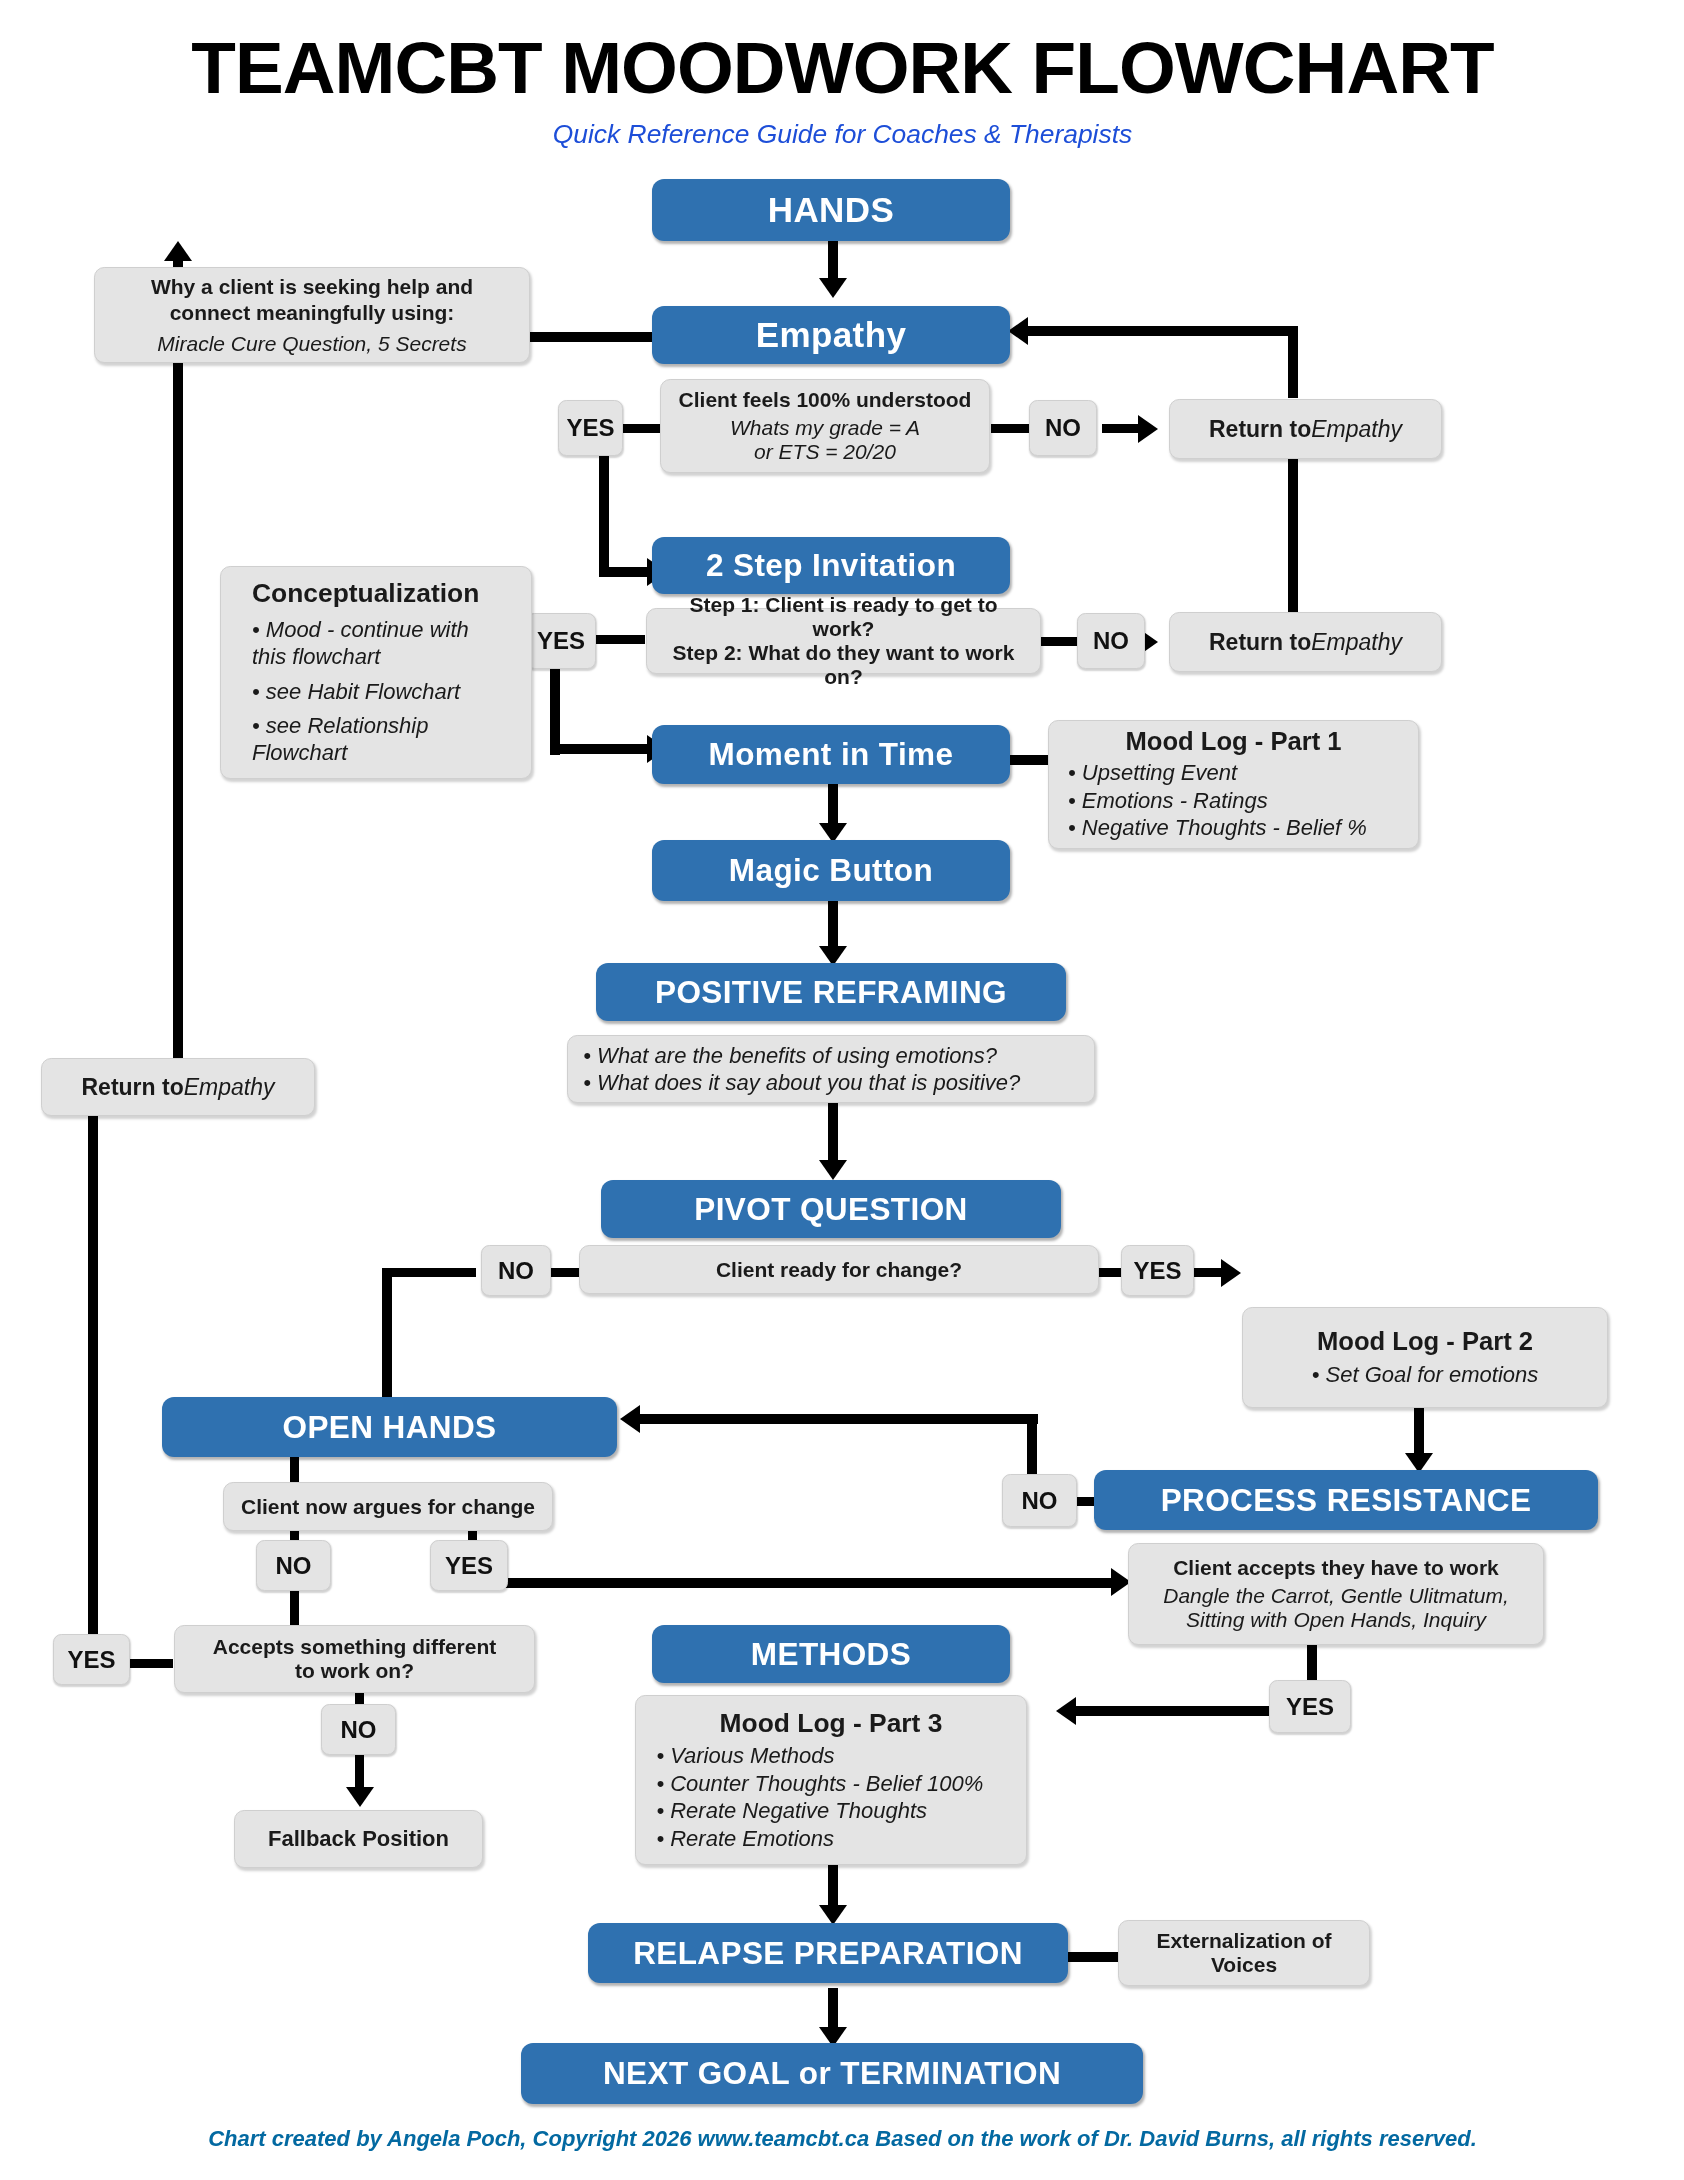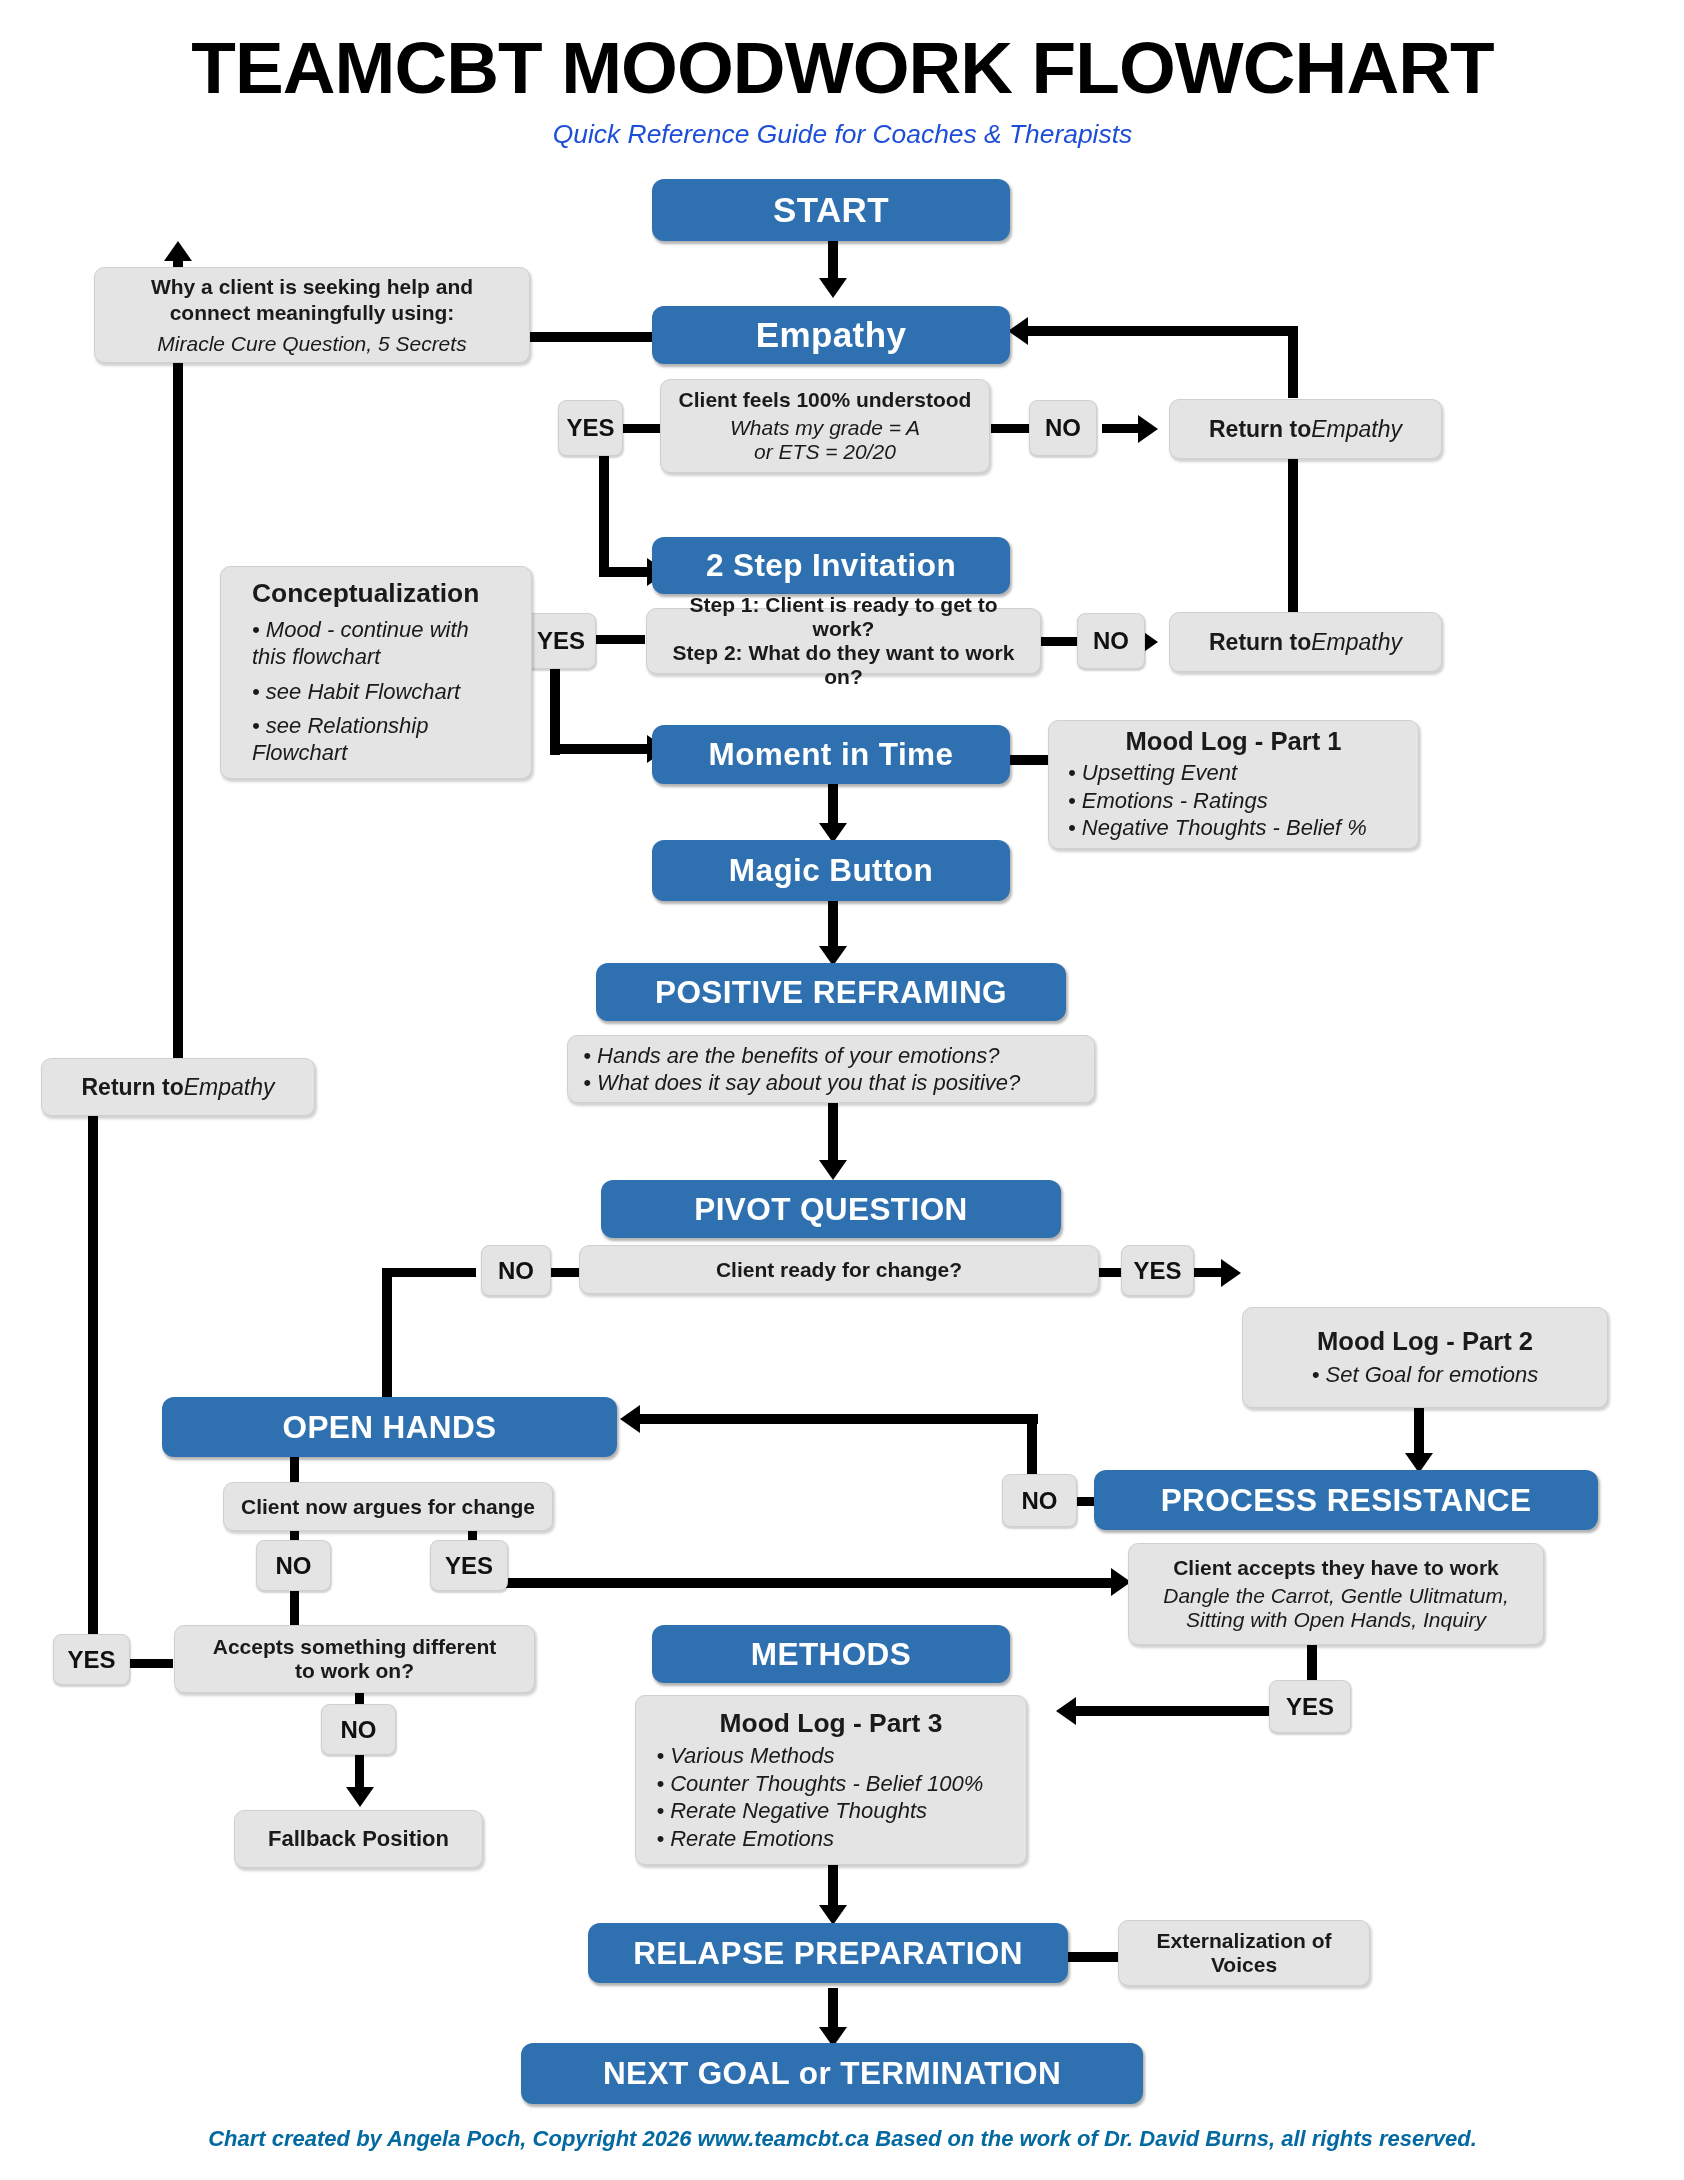--- a/index.html
+++ b/index.html
@@ -178,21 +178,21 @@
 
   <div class="ln" style="left:828px;top:1865px;width:10.2px;height:44px;"></div>
   <div class="ah ah-d" style="left:819px;top:1905px;"></div>
 
   <div class="ln" style="left:1067px;top:1952px;width:53px;height:10.2px;"></div>
 
   <div class="ln" style="left:828px;top:1988px;width:10.2px;height:44px;"></div>
   <div class="ah ah-d" style="left:819px;top:2027px;"></div>
 
   <div class="node blue" style="left:652px;top:179px;width:358px;height:62px;font-size:35px;">
-    <span>START</span>
+    <span>HANDS</span>
   </div>
 
   <div class="node grey" style="left:94px;top:267px;width:436px;height:96px;padding:6.8px 15.3px;">
     <div class="hd" style="font-size:21px;line-height:1.2;">Why a client is seeking help and connect meaningfully using:</div>
     <div class="it" style="font-size:21px;margin-top:6.8px;">Miracle Cure Question, 5 Secrets</div>
   </div>
 
   <div class="node blue" style="left:652px;top:306px;width:358px;height:58px;font-size:35px;">
     <span>Empathy</span>
   </div>
@@ -265,21 +265,21 @@
   <div class="node blue" style="left:596px;top:963px;width:470px;height:58px;font-size:31.5px;">
     <span>POSITIVE REFRAMING</span>
   </div>
 
   <div class="node blue" style="left:652px;top:840px;width:358px;height:61px;font-size:31.5px;">
     <span>Magic Button</span>
   </div>
 
   <div class="node grey" style="left:567px;top:1035px;width:528px;height:68px;align-items:flex-start;padding:5.1px 15.3px;">
     <div class="bullets" style="font-size:22px;">
-      <div>• Hands are the benefits of your emotions?</div>
+      <div>• What are the benefits of using emotions?</div>
       <div>• What does it say about you that is positive?</div>
     </div>
   </div>
 
   <div class="node blue" style="left:601px;top:1180px;width:460px;height:58px;font-size:31.5px;">
     <span>PIVOT QUESTION</span>
   </div>
 
   <div class="node grey" style="left:579px;top:1245px;width:520px;height:49px;">
     <span class="hd" style="font-size:21px;">Client ready for change?</span>

